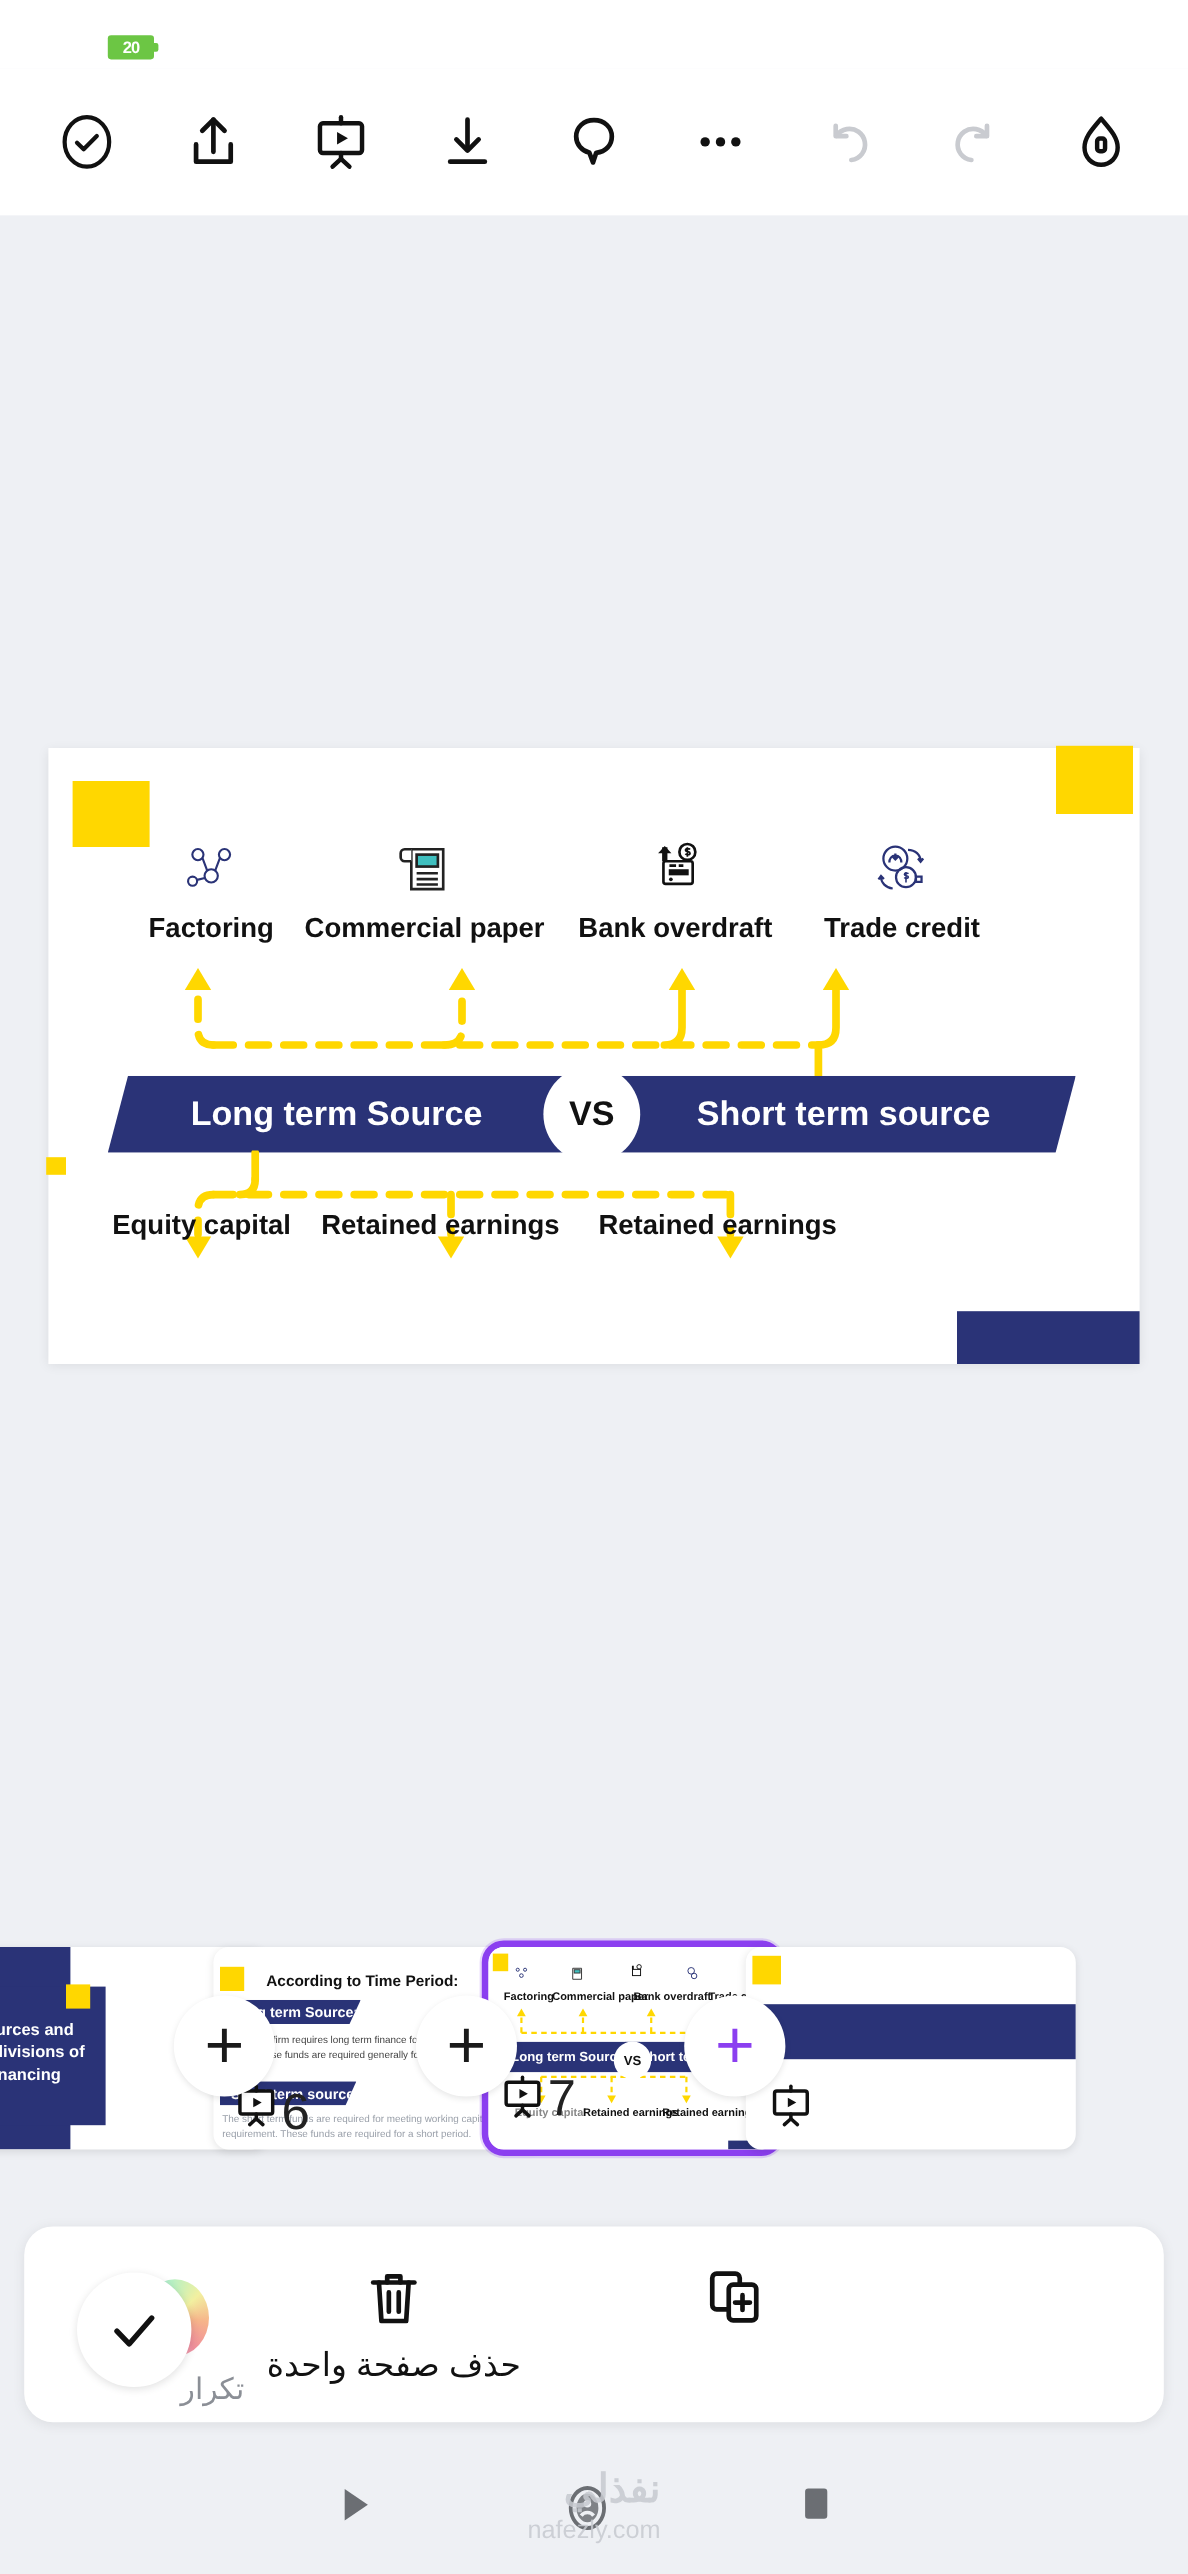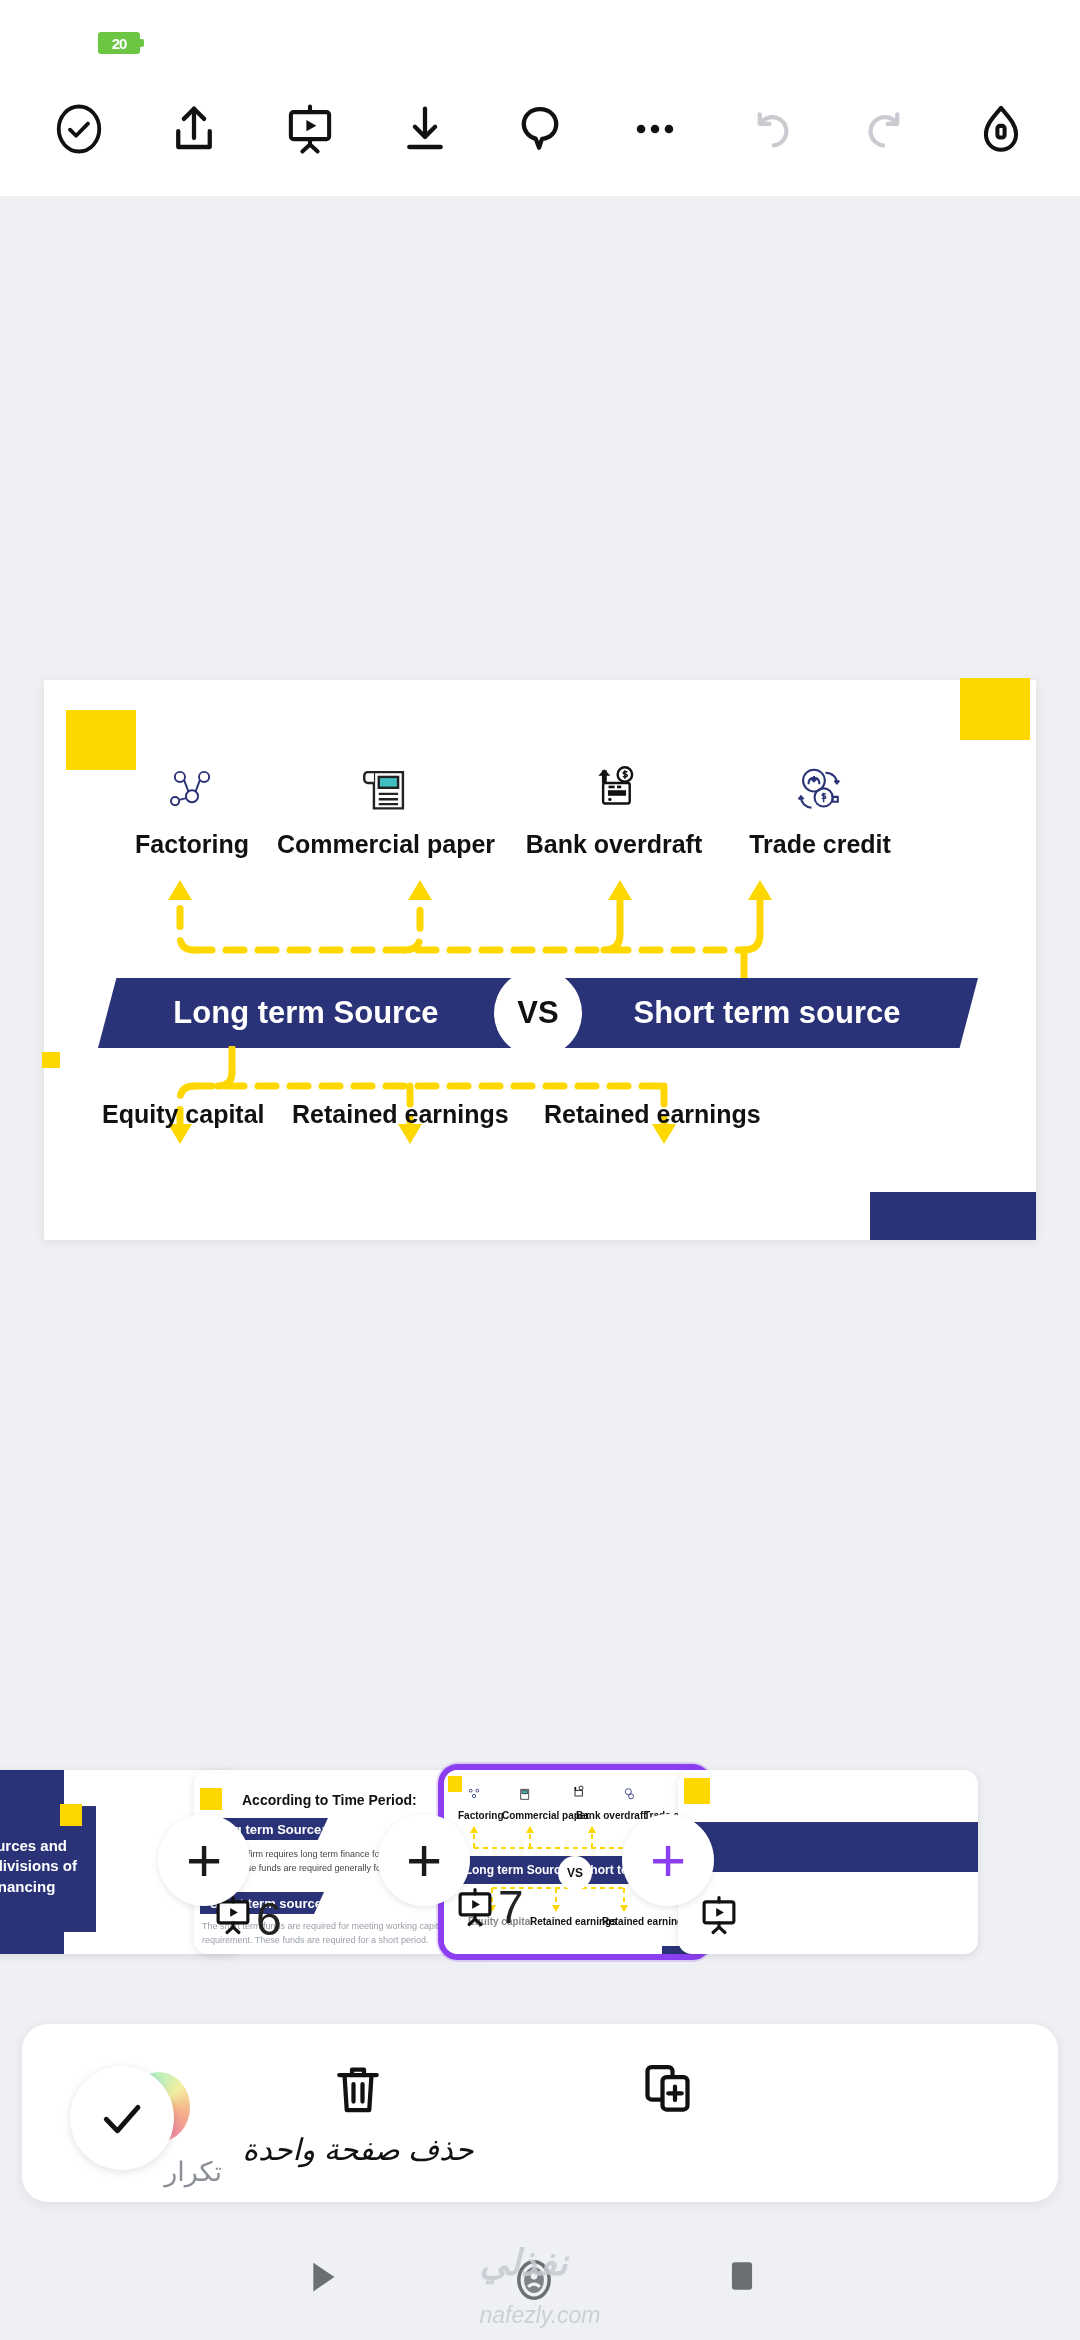--- a/index.html
+++ b/index.html
@@ -149,24 +149,24 @@
   }
   .color-label {
     position:absolute; right:836px; top:132px; font-size:27px; color:#8b8f96; z-index:2;
   }
 
   
   .navbar { position:absolute; bottom:0; left:0; width:1080px; height:124px; background:#eef0f4; }
   .nav-item { position:absolute; top:38px; }
   .watermark {
     position:absolute; left:50%; top:26px; transform:translateX(-50%);
-    text-align:left; color:#c7cad0; opacity:.85;font-style:italic;
+    text-align:right; color:#c7cad0; opacity:.85;
   }
   .wm-ar { font-size:36px; font-weight:bold; letter-spacing:2px; }
-  .wm-en { font-size:23px; margin-top:18px; }
+  .wm-en { font-size:23px; margin-top:2px; }
 </style>
 </head>
 <body>
 
 <div class="statusbar">
   <div class="battery">
     <span>20</span>
   </div>
 </div>
 
@@ -527,21 +527,21 @@
   <div class="act" style="right:230px; width:320px;">
     <div class="act-icon">
       <svg width="60" height="60" viewBox="0 0 24 24" fill="none" stroke="#111" stroke-width="1.7" stroke-linecap="round" stroke-linejoin="round">
         <rect x="3.8" y="3.2" width="10" height="13" rx="1.6"></rect>
         <rect x="9.8" y="7.2" width="10" height="13" rx="1.6" fill="#fff"></rect>
         <path d="M14.8 11v5.4M12.1 13.7h5.4"></path>
       </svg>
     </div>
   </div>
 
-  <div class="act" style="right:550px; width:300px;font-style:italic;">
+  <div class="act" style="right:550px; width:300px;">
     <div class="act-icon">
       <svg width="60" height="60" viewBox="0 0 24 24" fill="none" stroke="#111" stroke-width="1.7" stroke-linecap="round" stroke-linejoin="round">
         <path d="M4.5 6.4h15"></path>
         <path d="M9.6 6.4V4.2h4.8v2.2"></path>
         <path d="M6.6 6.4l.9 14h9l.9-14"></path>
         <path d="M10.2 10v7M13.8 10v7"></path>
       </svg>
     </div>
     <div class="act-label">حذف صفحة واحدة</div>
   </div>

